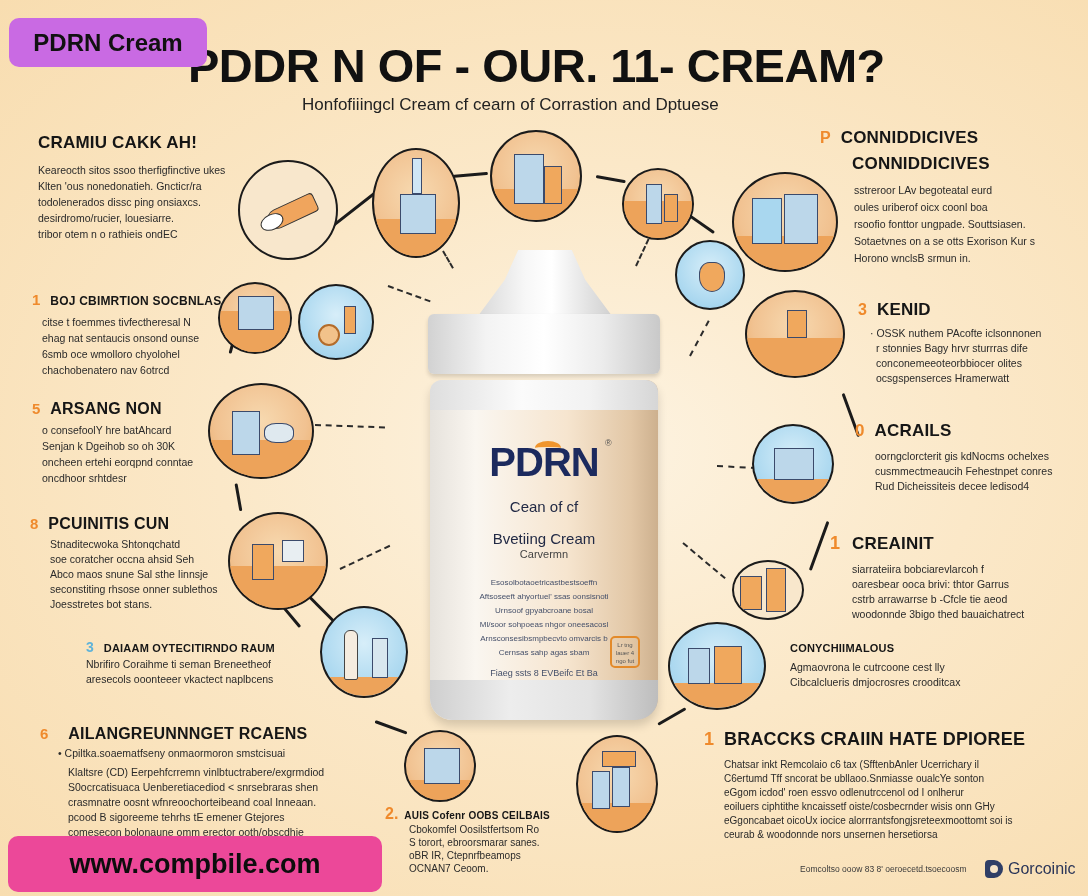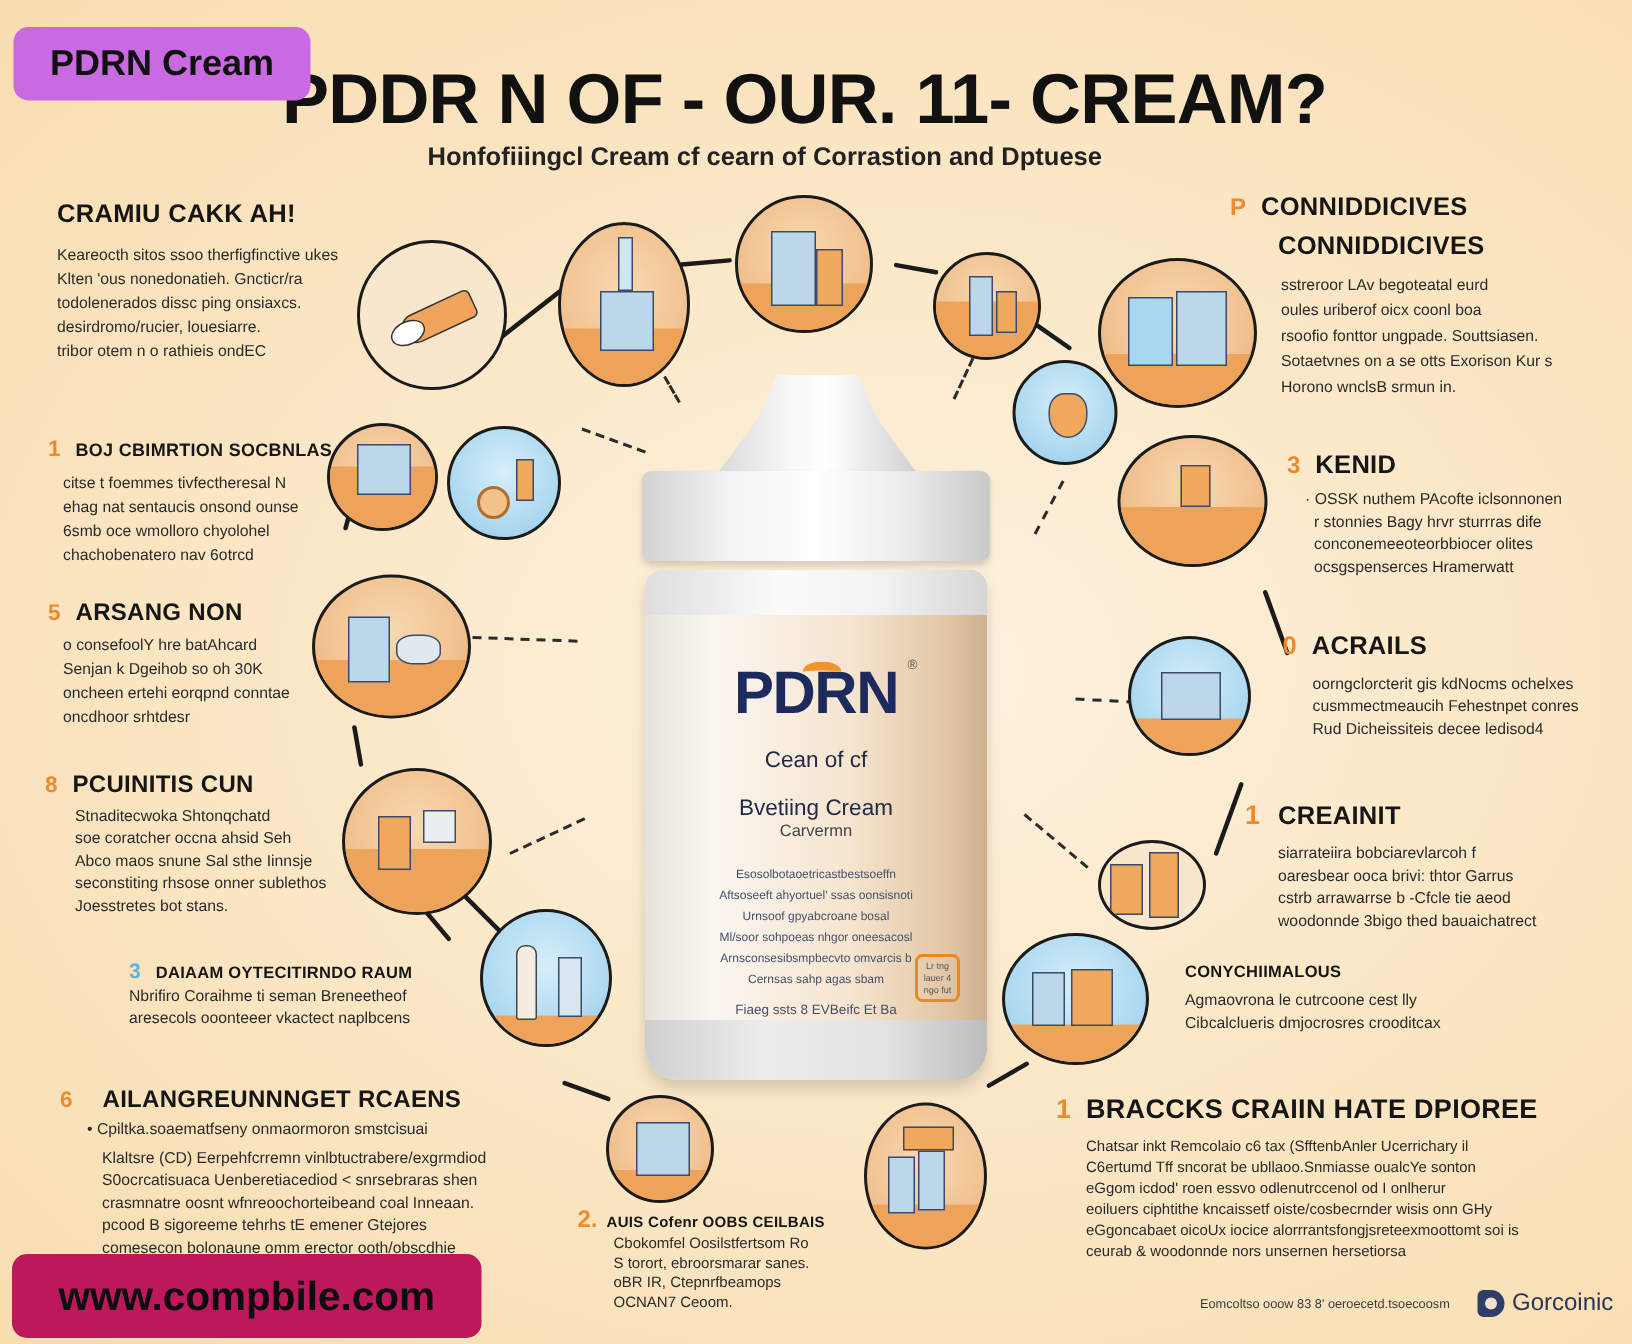--- a/index.html
+++ b/index.html
@@ -12,34 +12,34 @@
   }
   .abs { position: absolute; }
 
   
   .main-title {
     position: absolute; left: 188px; top: 38px;
     font-size: 47px; font-weight: 700; letter-spacing: -0.5px;
     color: #111; white-space: nowrap;
   }
   .subtitle {
-    position: absolute; left: 285px; top: 95px;
-    font-size: 17px; color: #222; white-space: nowrap; font-weight: bold;
+    position: absolute; left: 302px; top: 95px;
+    font-size: 17px; color: #222; white-space: nowrap;
   }
 
   
   .brand-badge {
     position: absolute; left: 9px; top: 18px; width: 198px; height: 49px;
     background: #c96ae3; border-radius: 10px;
     font-size: 24px; font-weight: 700; color: #111;
     display: flex; align-items: center; justify-content: center;
   }
   .url-badge {
-    position: absolute; left: 8px; top: 836px; width: 313px; height: 56px;
-    background: #be185d; border-radius: 10px;
+    position: absolute; left: 8px; top: 836px; width: 374px; height: 56px;
+    background: #ec4899; border-radius: 10px;
     font-size: 27px; font-weight: 700; color: #0d0d0d;
     display: flex; align-items: center; justify-content: center;
   }
 
   
   .section { position: absolute; }
   .sec-head { display: flex; align-items: baseline; gap: 10px; font-weight: 700; color: #161616; white-space: nowrap; }
   .sec-num { color: #ef8a2c; font-weight: 700; }
   .sec-title { font-weight: 700; letter-spacing: 0.2px; }
   .sec-body { font-size: 10.5px; line-height: 16px; color: #2a2a2a; margin-top: 6px; white-space: nowrap; }

